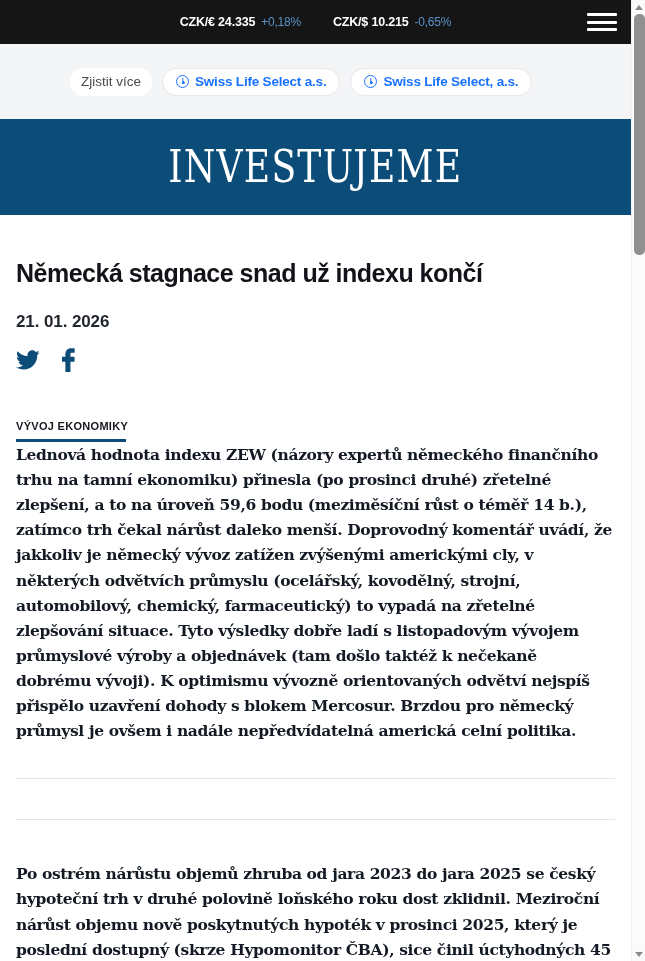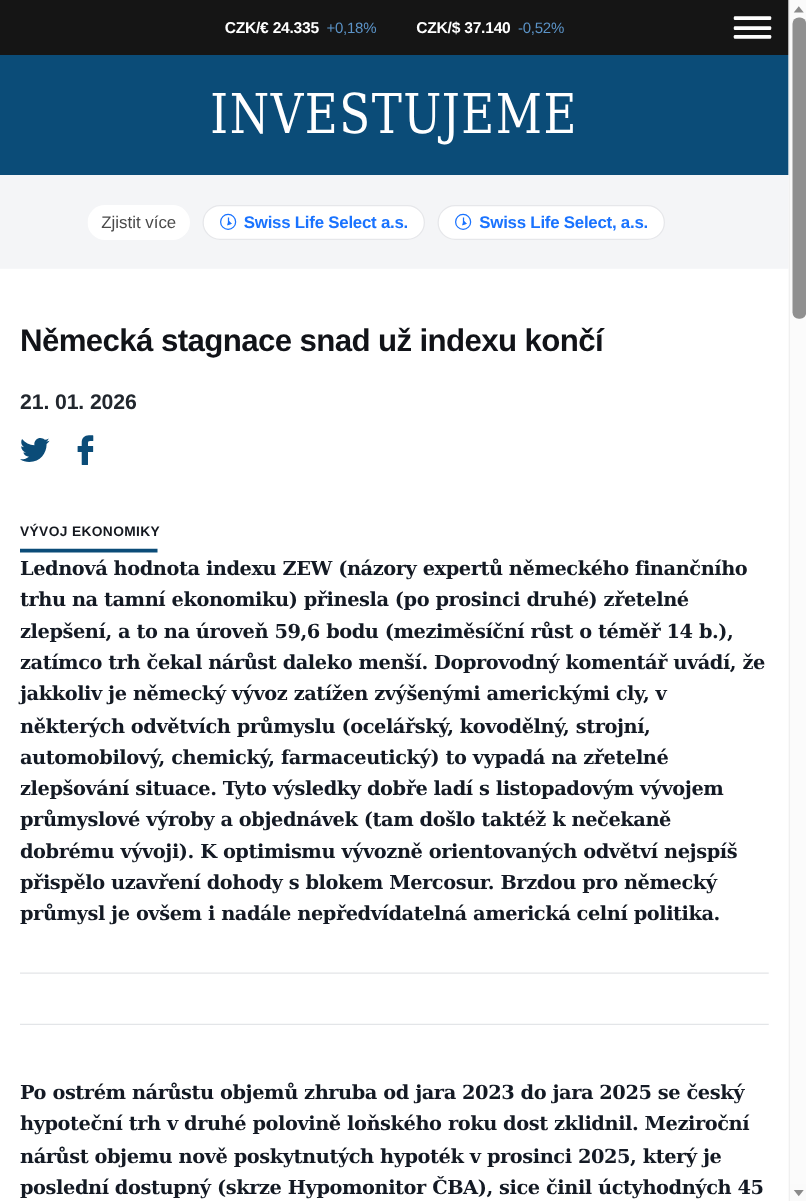--- a/index.html
+++ b/index.html
@@ -258,46 +258,46 @@
 <body>
 
 <div id="viewport">
 
   <div id="ticker-bar">
     <div class="ticker-group">
       <span class="ticker-pair">CZK/€ 24.335</span>
       <span class="ticker-change" style="color: rgb(91, 147, 199);">+0,18%</span>
     </div>
     <div class="ticker-group">
-      <span class="ticker-pair">CZK/$ 37.140</span>
-      <span class="ticker-change" style="color: rgb(91, 147, 199);">-0,52%</span>
+      <span class="ticker-pair">CZK/$ 10.215</span>
+      <span class="ticker-change" style="color: rgb(91, 147, 199);">-0,65%</span>
     </div>
     <button id="hamburger-button">
       <span></span>
       <span></span>
       <span></span>
     </button>
-  </div>
-
-  <div id="masthead">
-    <div id="site-logo">INVESTUJEME</div>
   </div>
 
   <div id="promo-bar">
     <span class="promo-chip plain">Zjistit více</span>
     <span class="promo-chip link">
       <span class="adchoice-icon"></span>
       <span>Swiss Life Select a.s.</span>
     </span>
     <span class="promo-chip link">
       <span class="adchoice-icon"></span>
       <span>Swiss Life Select, a.s.</span>
     </span>
   </div>
 
+  <div id="masthead">
+    <div id="site-logo">INVESTUJEME</div>
+  </div>
+
   <div id="article">
 
     <h1 id="page-title">Německá stagnace snad už indexu končí</h1>
 
     <div id="publish-date">21. 01. 2026</div>
 
     <div id="share-row">
       <span class="share-icon">
         <svg width="24" height="20" viewBox="0 0 24 20" aria-hidden="true">
           <path fill="#0b4c78" d="M23.6 2.6c-0.9 0.4-1.8 0.66-2.8 0.78 1-0.6 1.77-1.55 2.13-2.68-0.94 0.56-1.98 0.96-3.08 1.18C18.96 0.92 17.7 0.35 16.3 0.35c-2.67 0-4.84 2.17-4.84 4.84 0 0.38 0.04 0.75 0.13 1.1C7.57 6.1 4.02 4.18 1.64 1.26 1.22 1.97 0.99 2.79 0.99 3.67c0 1.68 0.85 3.16 2.15 4.03-0.79-0.03-1.54-0.25-2.19-0.61v0.06c0 2.35 1.67 4.3 3.88 4.75-0.4 0.11-0.83 0.17-1.27 0.17-0.31 0-0.62-0.03-0.91-0.09 0.62 1.93 2.41 3.33 4.53 3.37-1.66 1.3-3.75 2.08-6.02 2.08-0.39 0-0.78-0.02-1.16-0.07 2.15 1.38 4.7 2.18 7.44 2.18 8.93 0 13.81-7.4 13.81-13.81 0-0.21 0-0.42-0.01-0.63 0.95-0.68 1.77-1.54 2.42-2.51z"></path>

